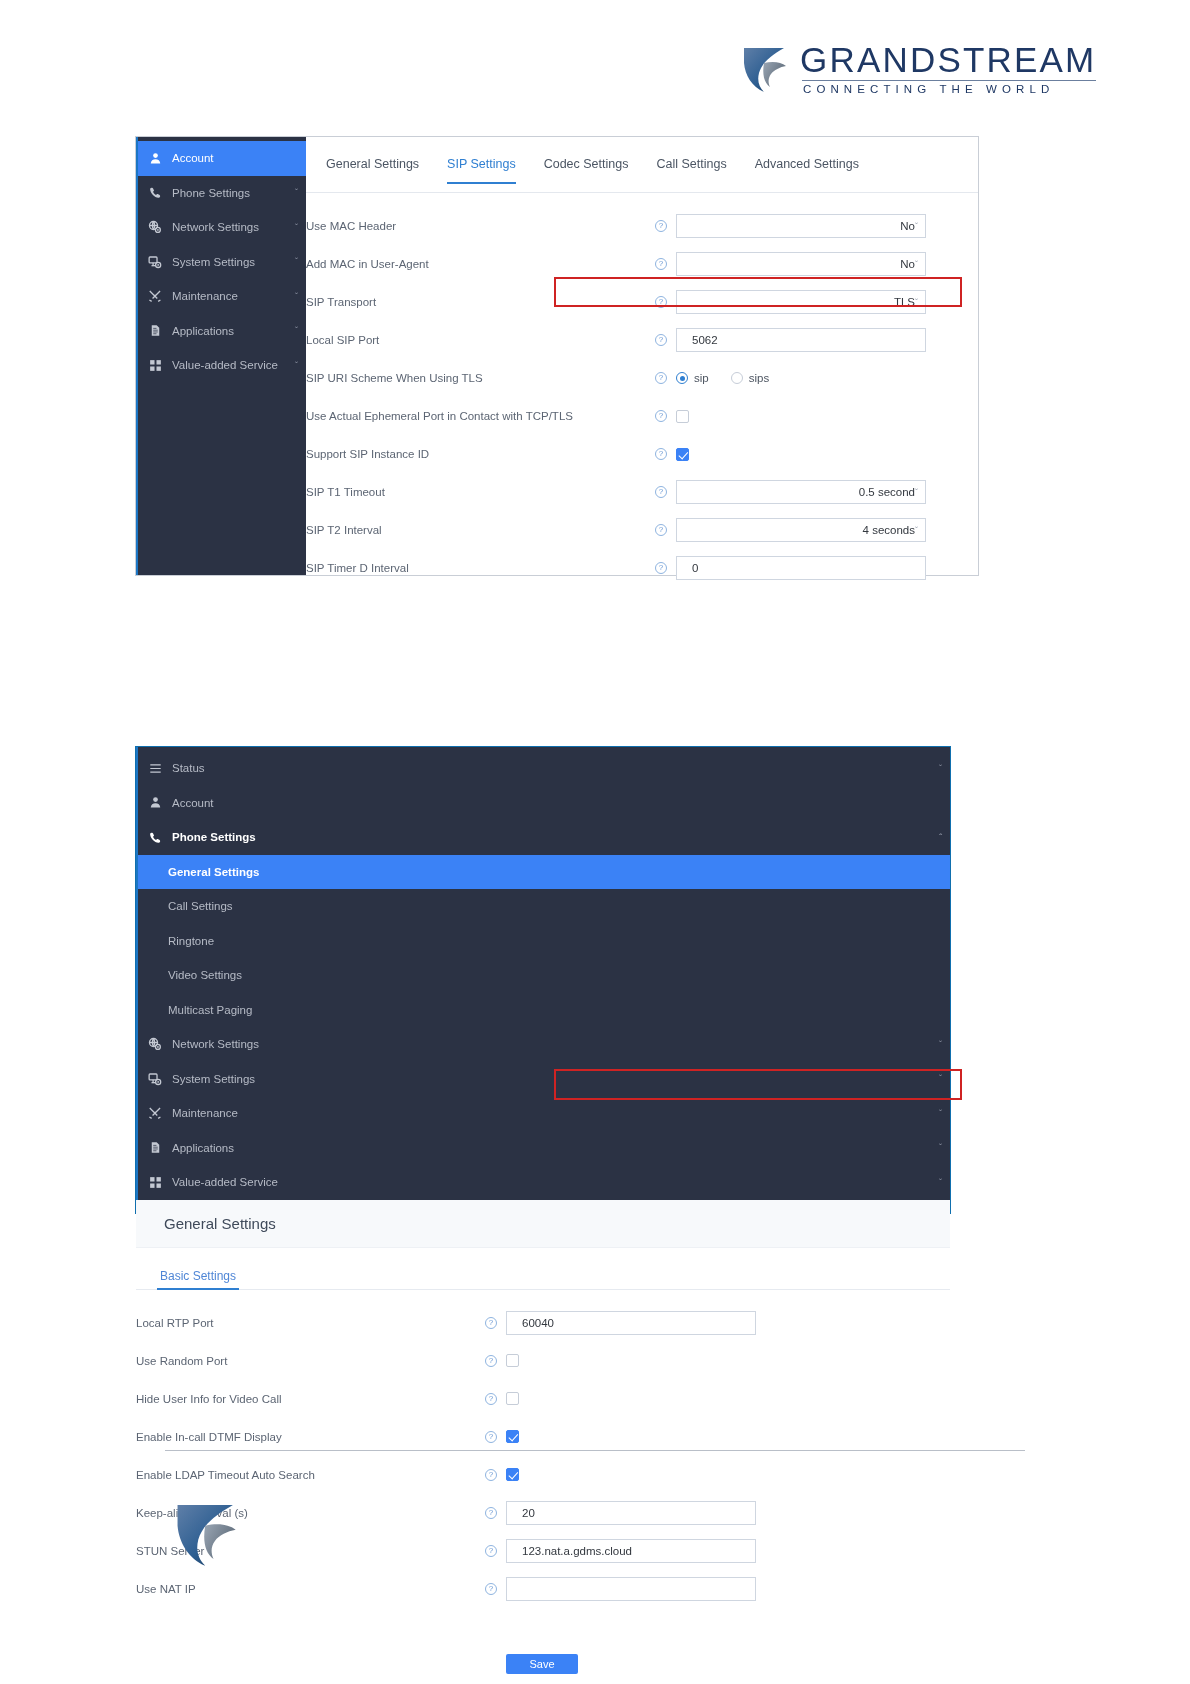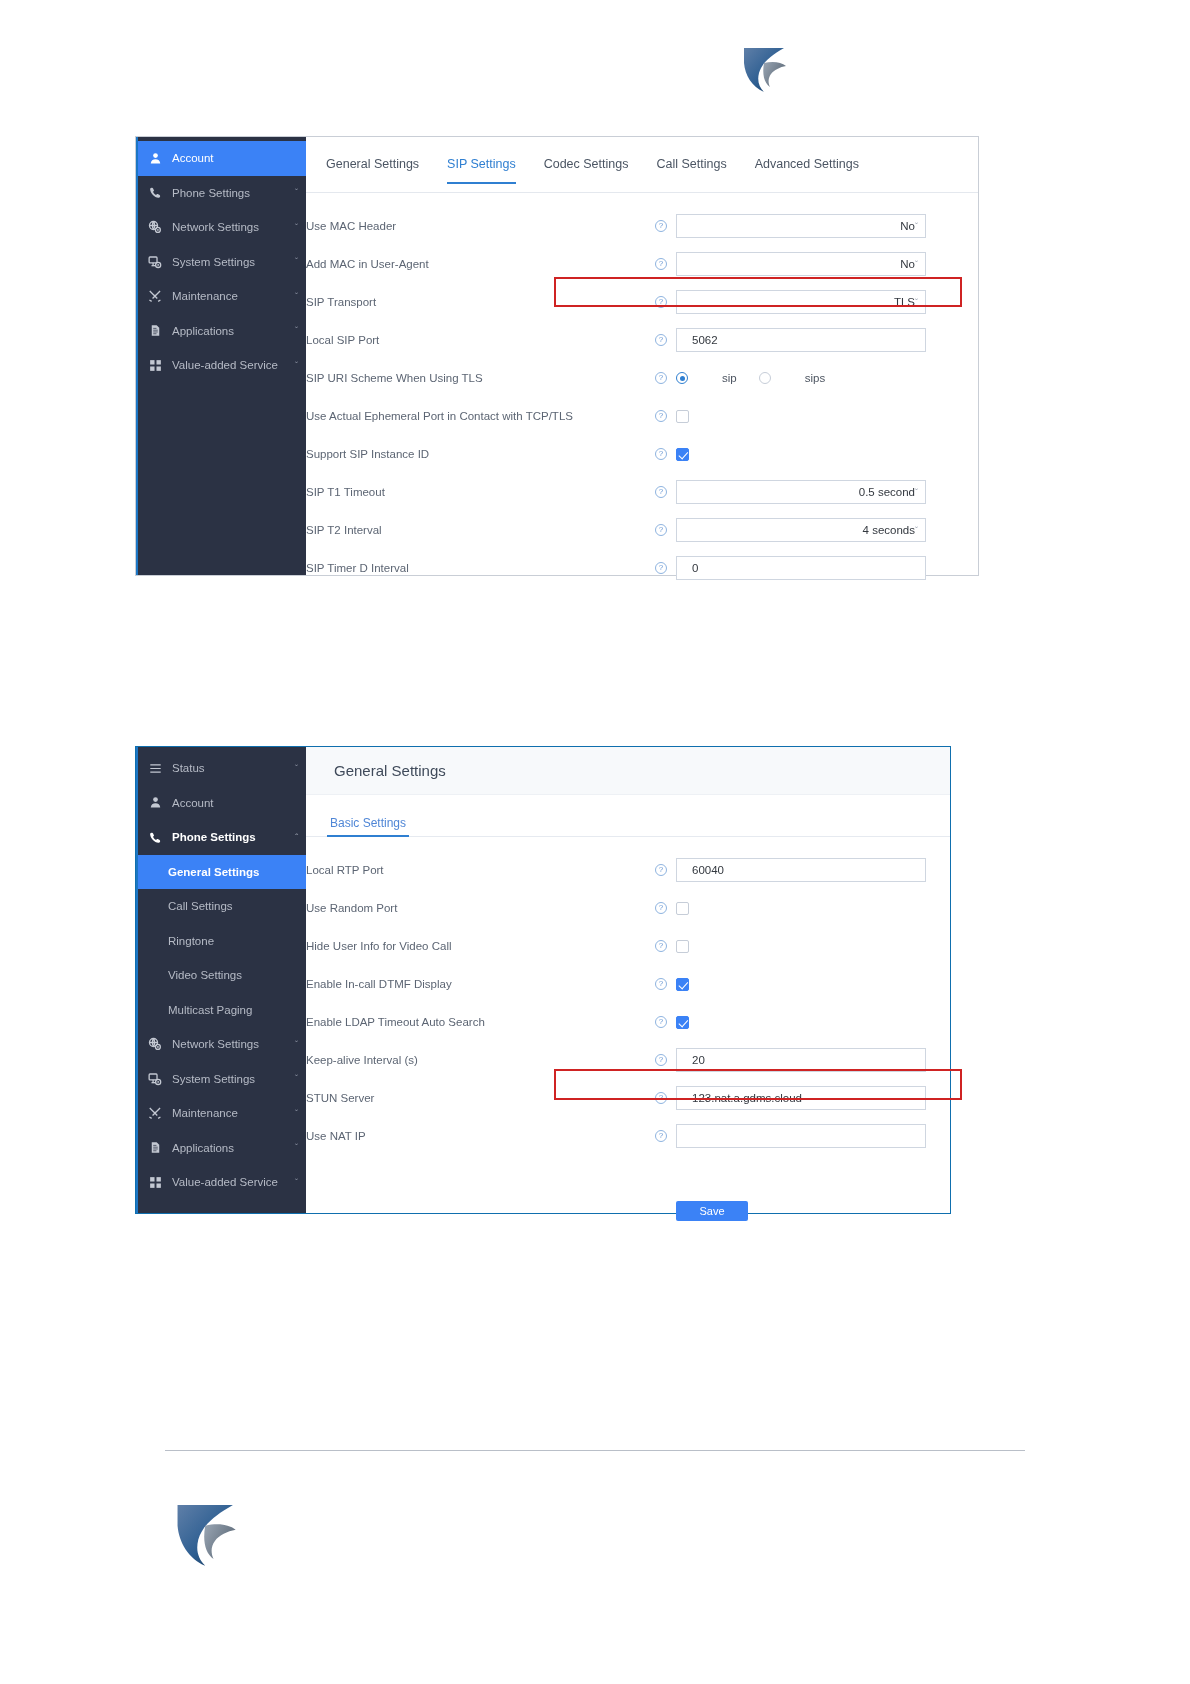--- a/index.html
+++ b/index.html
@@ -34,20 +34,21 @@
 
   
   .panel { position: absolute; display: flex; background: #fff; }
   .panel-1 {
     left: 135px; top: 136px; width: 844px; height: 440px;
     border: 1px solid #c9ced6;
   }
   .panel-2 {
     left: 135px; top: 746px; width: 816px; height: 468px;
     border: 1px solid #0f6fae;
+    flex-direction: column;
   }
 
   
   .sidebar {
     background: #2b3244;
     flex: 0 0 170px;
     padding-top: 4px;
     position: relative;
   }
   .panel-1 .sidebar { border-left: 2px solid #1c76c4; }
@@ -160,21 +161,21 @@
     position: relative;
   }
   .cbx.on::after {
     content: ""; position: absolute;
     left: 3.5px; top: 1px; width: 4px; height: 7.5px;
     border: solid #fff; border-width: 0 1.6px 1.6px 0;
     transform: rotate(42deg);
   }
 
   .radio-group { display: flex; align-items: center; }
-  .radio-opt { display: flex; align-items: center; margin-right: 22px; gap: 28px; }
+  .radio-opt { display: flex; align-items: center; margin-right: 22px; }
   .radio {
     width: 12px; height: 12px; border-radius: 50%;
     border: 1px solid #c6cdd8; background: #fff; margin-right: 6px;
     position: relative;
   }
   .radio.on { border-color: #2f7fd1; }
   .radio.on::after {
     content: ""; position: absolute; left: 2.5px; top: 2.5px;
     width: 5px; height: 5px; border-radius: 50%; background: #2f7fd1;
   }
@@ -217,20 +218,25 @@
         <stop offset="100%" stop-color="#15304f"></stop>
       </linearGradient>
       <linearGradient id="gsg2" x1="0" y1="0" x2="1" y2="0.6">
         <stop offset="0%" stop-color="#9aa6b4"></stop>
         <stop offset="100%" stop-color="#5a6775"></stop>
       </linearGradient>
     </defs>
     <path d="M4 5 L44 5 C30 13 22 20 19 30 C17 38 19 44 24 49 C12 44 5 32 4 20 Z" fill="url(#gsg1)"></path>
     <path d="M24 20 C33 18 41 19 46 23 C40 24 34 27 31 31 C28 35 28 40 30 44 C24 40 22 31 24 20 Z" fill="url(#gsg2)"></path>
   </svg>
+  <div class="logo-text">
+    <div class="logo-name">GRANDSTREAM</div>
+    <div class="logo-rule"></div>
+    <div class="logo-tag">CONNECTING THE WORLD</div>
+  </div>
 </div>
 
 <div class="panel panel-1">
   <div class="sidebar" id="p1-sidebar">
       <div class="nav-item active">
         <span class="nav-ico">
           <svg width="13" height="13" viewBox="0 0 16 16">
             <circle cx="8" cy="4.4" r="2.9" fill="currentColor"></circle>
             <path d="M2.2 14.2c0-3.4 2.6-5.2 5.8-5.2s5.8 1.8 5.8 5.2z" fill="currentColor"></path>
           </svg>

